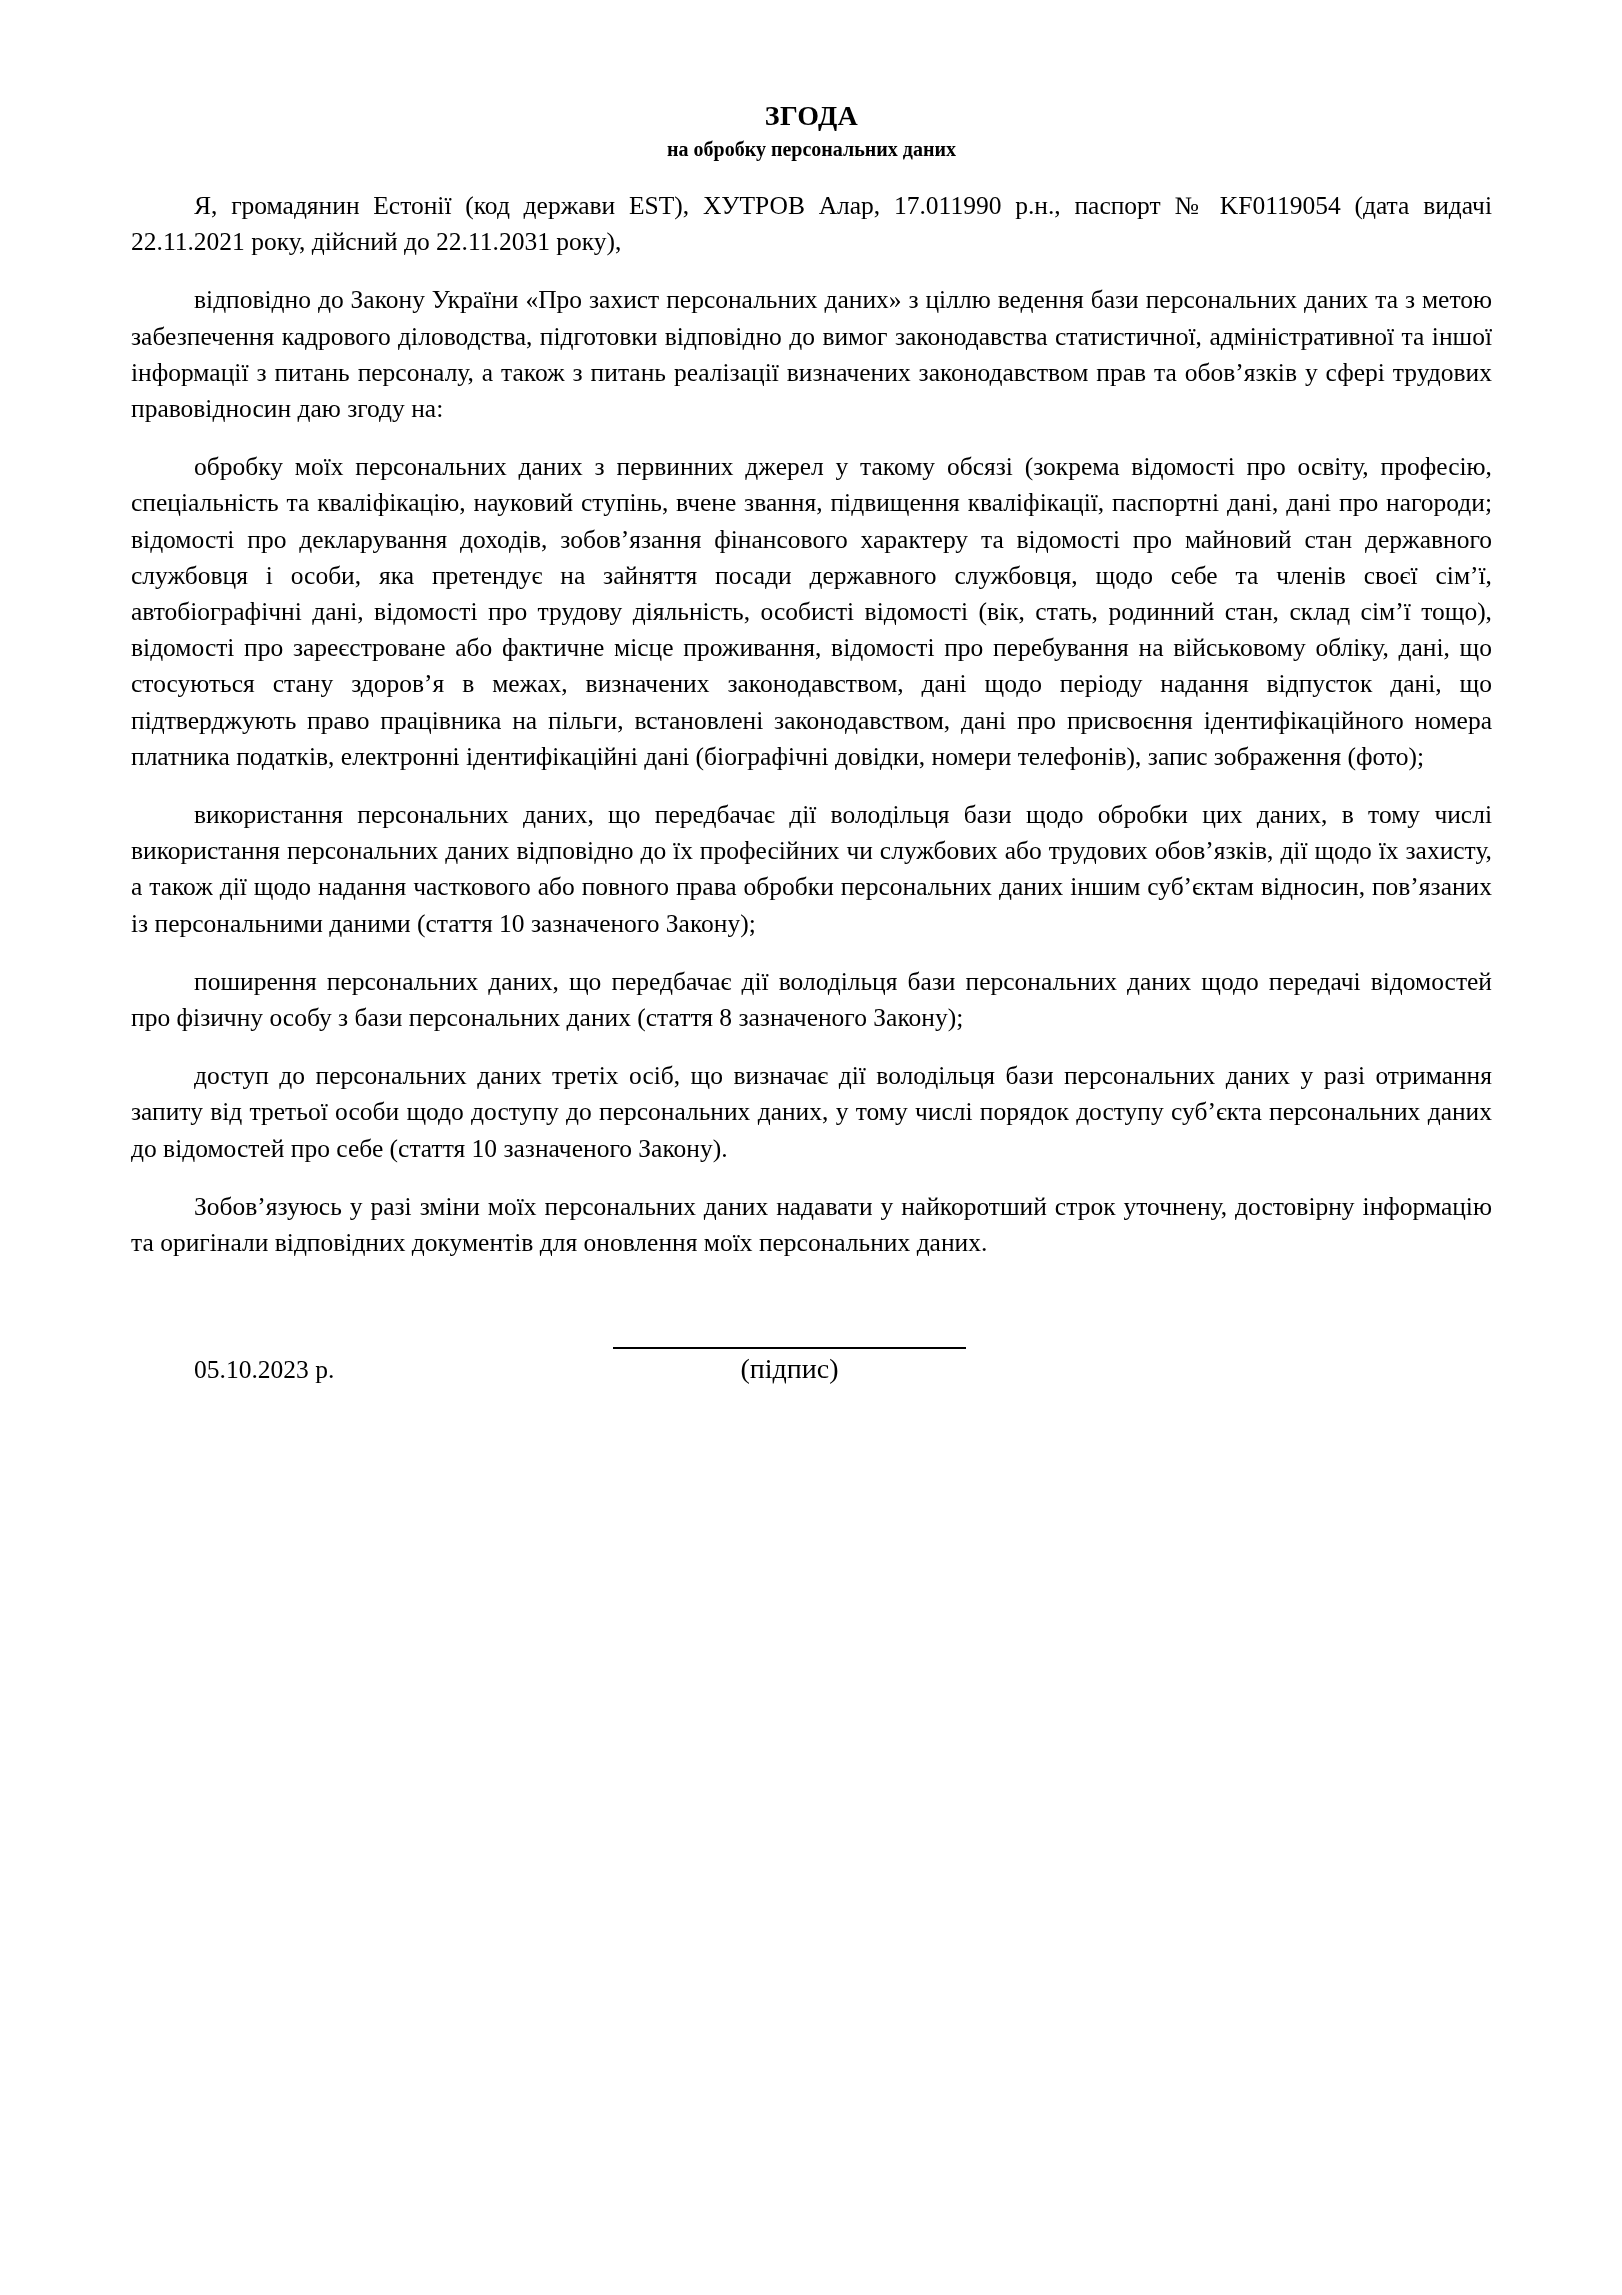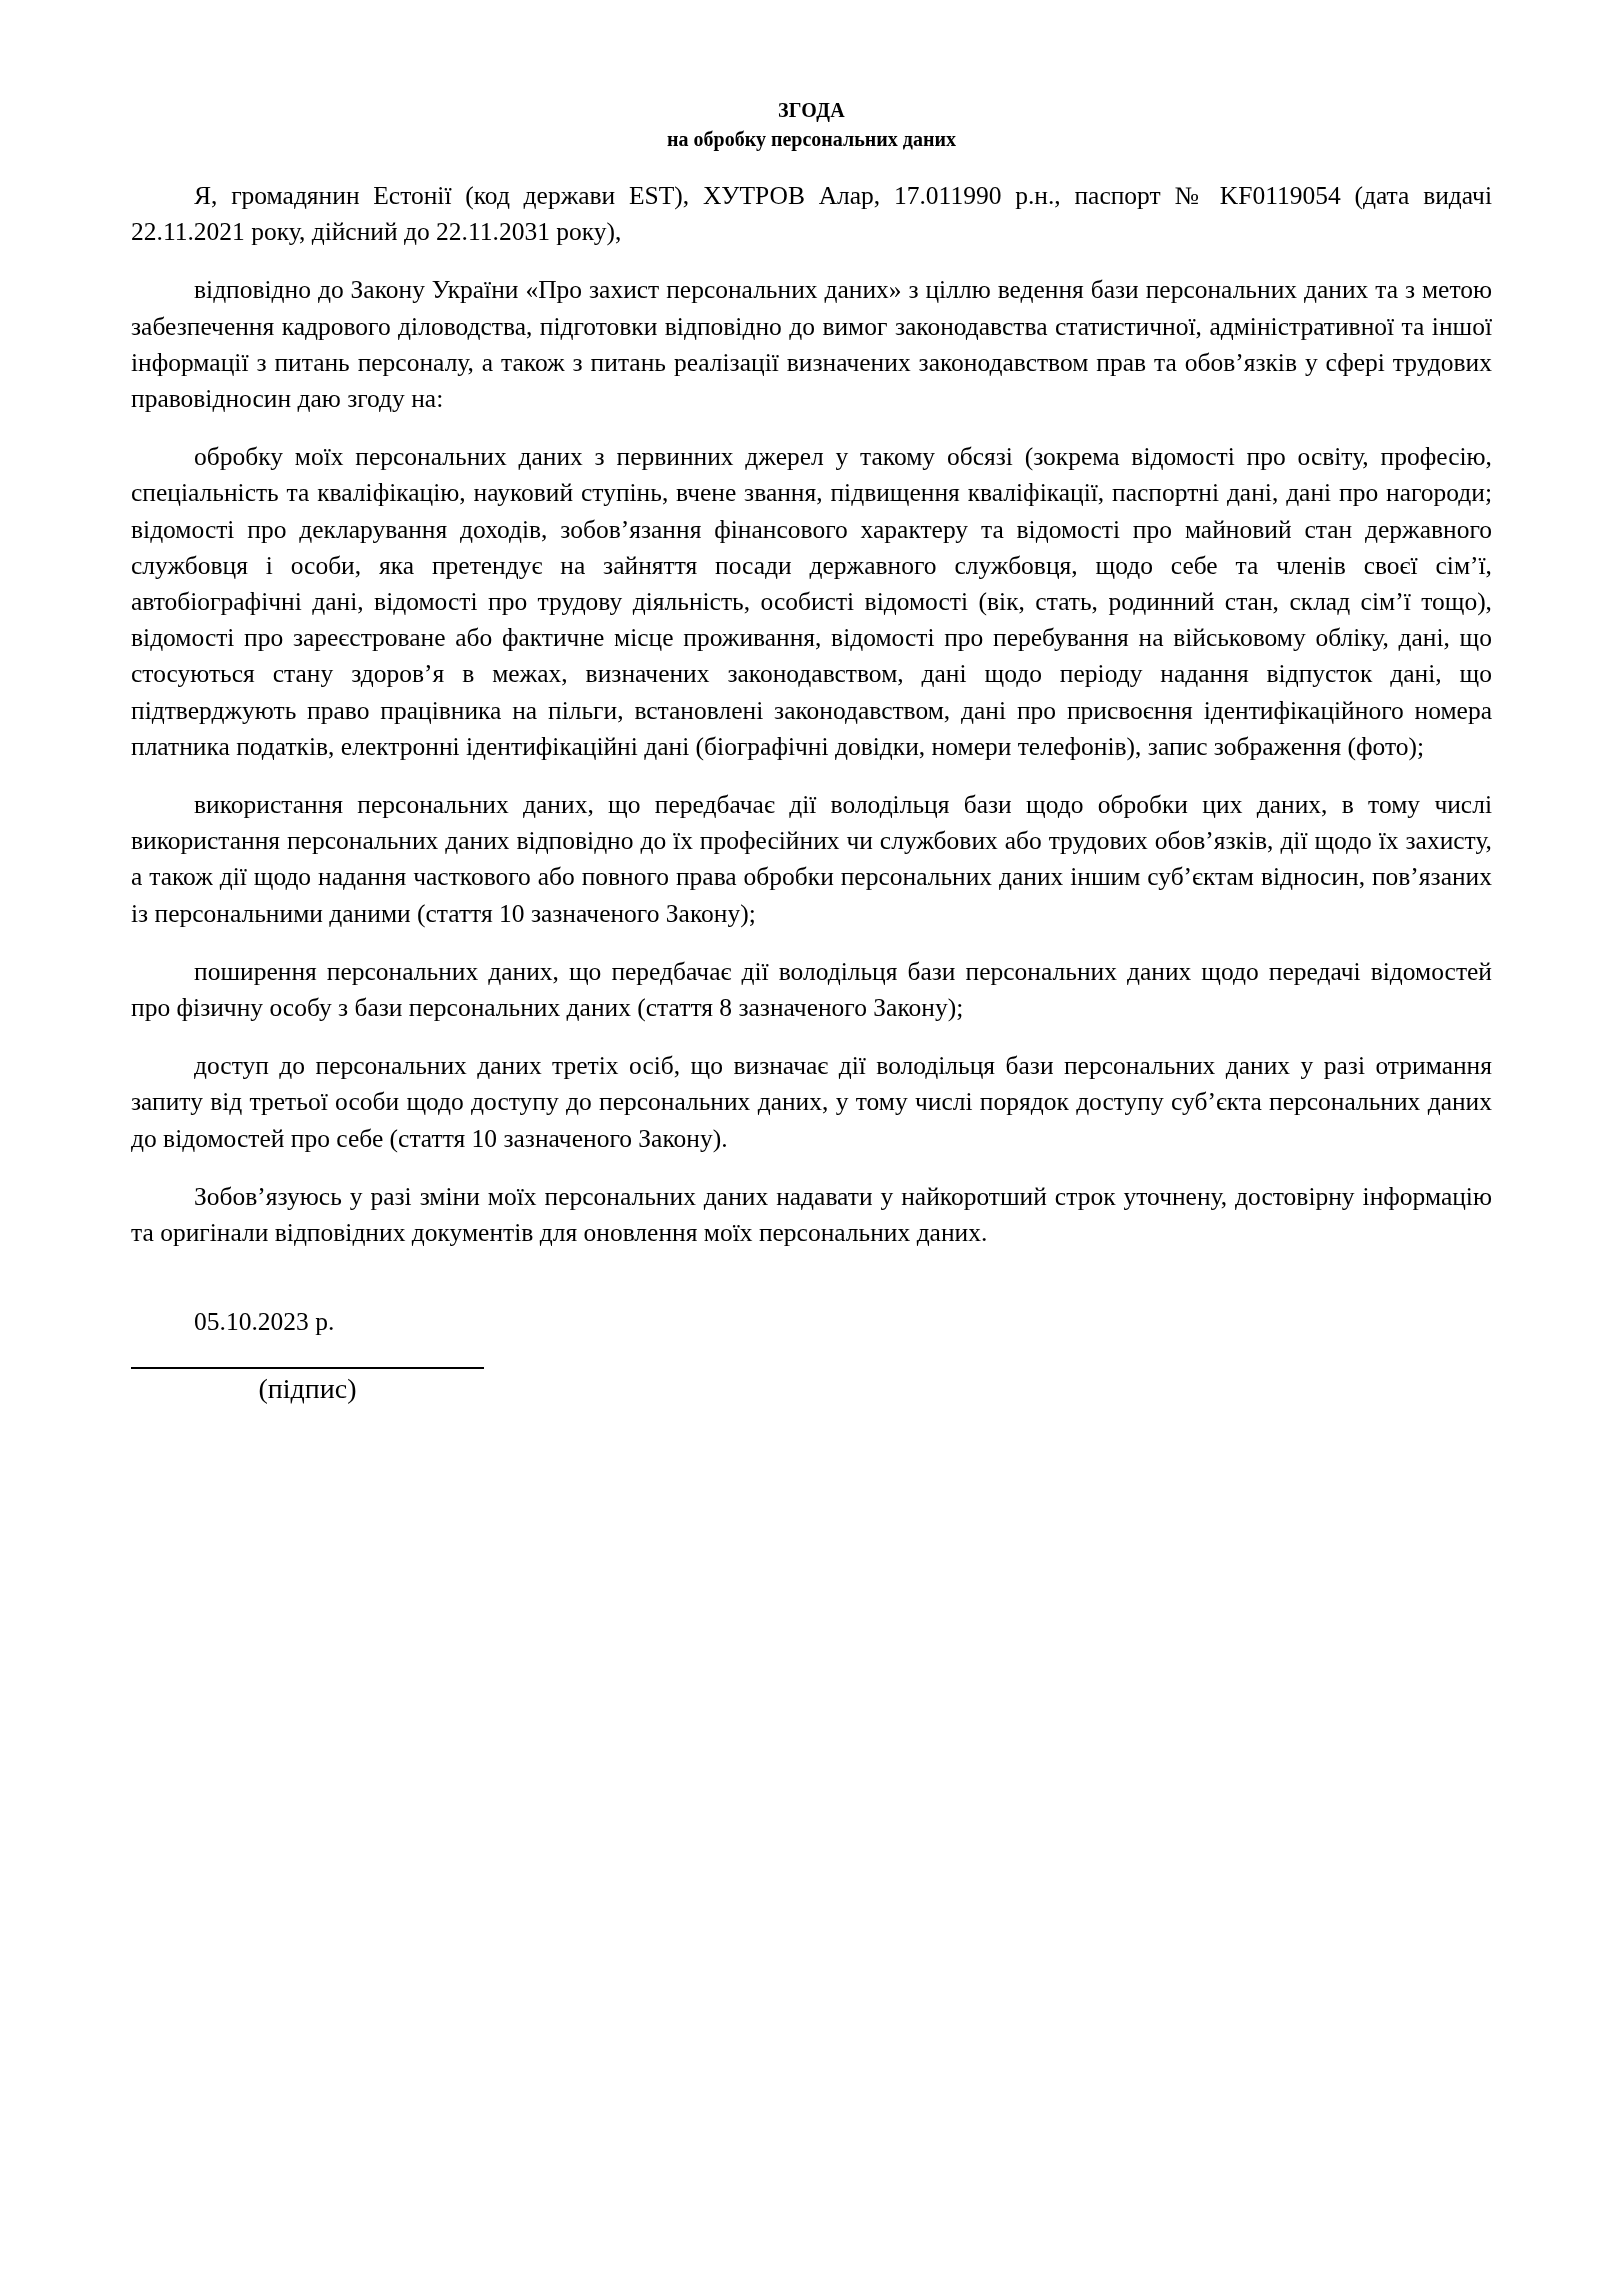--- a/index.html
+++ b/index.html
@@ -16,21 +16,21 @@
     width: 1623px;
     height: 2295px;
     box-sizing: border-box;
     padding: 98px 131px 79px 131px;
     background: #ffffff;
     position: relative;
   }
   .doc-title {
     text-align: center;
     font-weight: bold;
-    font-size: 20px;
+    font-size: 28px;
     line-height: 1.25;
     letter-spacing: 0.3px;
   }
   .doc-subtitle {
     text-align: center;
     font-weight: bold;
     font-size: 20px;
     line-height: 1.25;
     margin-top: 3.9px;
   }
@@ -42,21 +42,21 @@
     line-height: 1.42;
     text-align: justify;
     text-indent: 63px;
     margin: 0 0 22px 0;
     text-justify: inter-word;
     hyphens: none;
   }
   .sign-row {
     margin-top: 56px;
     display: flex;
-    flex-direction: column;
+    align-items: flex-end;
   }
   .sign-date {
     font-size: 25.5px;
     padding-left: 63px;
     width: 419px;
   }
   .sign-line-wrap {
     width: 353px;
     text-align: center;
   }

